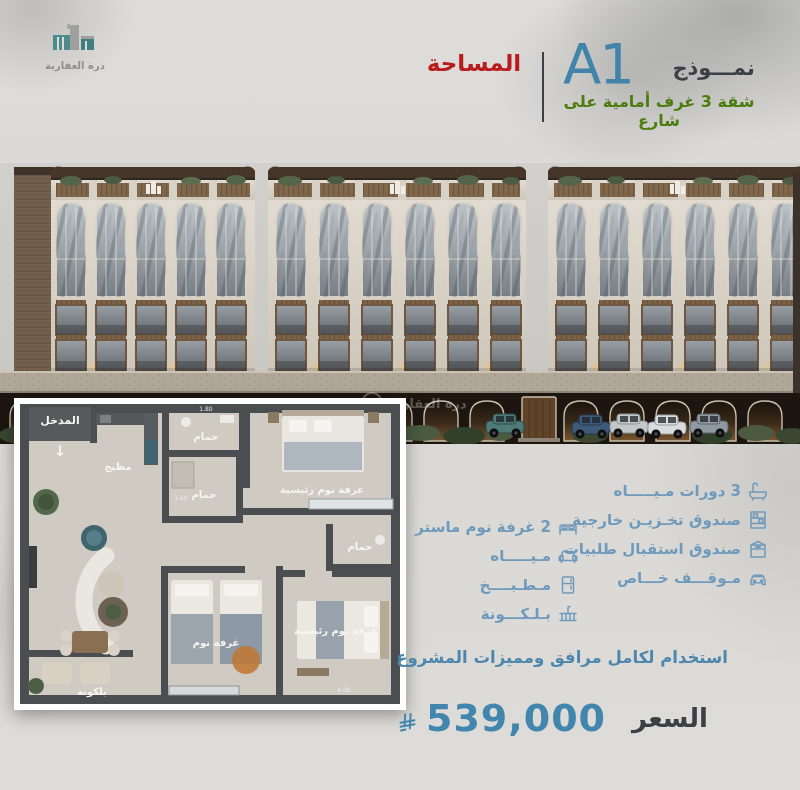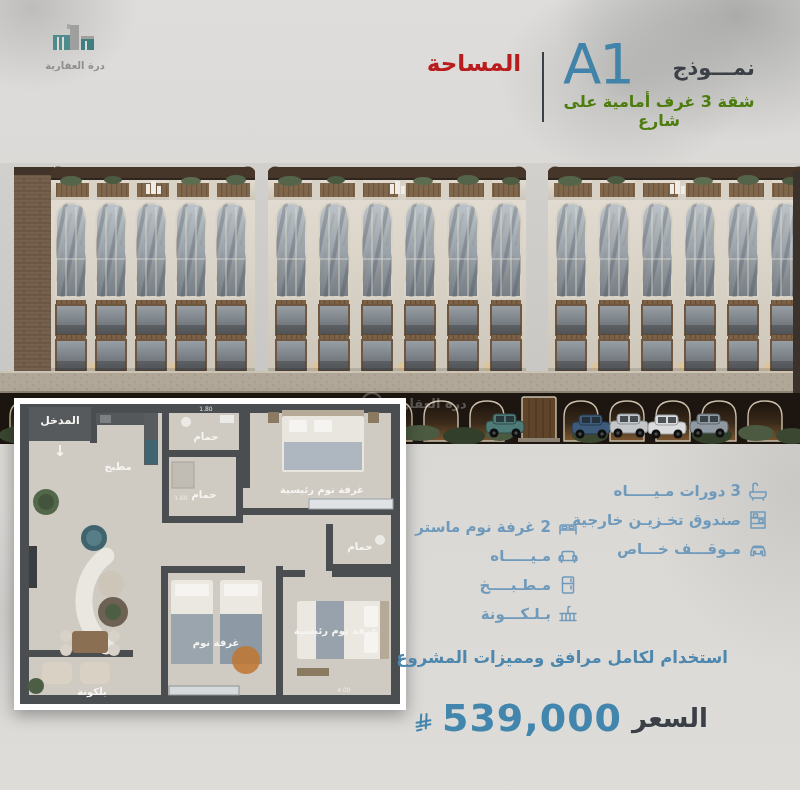--- a/index.html
+++ b/index.html
@@ -41,21 +41,21 @@
   .feat{display:flex;align-items:center;gap:7px;height:20px;margin-bottom:9px;
         color:#6f9abb;font-size:15px;font-weight:bold;white-space:nowrap;}
   .ficon{width:20px;height:20px;flex:0 0 20px;display:inline-flex;}
   .ficon svg{width:20px;height:20px;stroke:#6f9abb;fill:none;stroke-width:1.5;
              stroke-linecap:round;stroke-linejoin:round;}
   
   .usage-note{position:absolute;right:72px;top:648px;font-size:16.5px;font-weight:bold;
               color:#4d87ad;direction:rtl;text-align:center;}
   .price-row{position:absolute;right:92px;top:696px;direction:rtl;display:flex;
              align-items:center;gap:10px;}
-  .price-label{font-size:26px;font-weight:bold;color:#3b4047;}
+  .price-label{font-size:26px;font-weight:bold;color:#3b4047;margin-left:16px;}
   .price-value{font-size:38px;font-weight:bold;color:#4286ad;letter-spacing:1px;direction:ltr;}
   .riyal{display:inline-flex;margin-top:8px;}
 </style>
 </head>
 <body>
 
 <div class="canvas">
   <div class="bg-texture"></div>
 
   <div class="brand">
@@ -417,20 +417,29 @@
             <path d="M3,2 h14 v16 h-14 z M3,8 h14 M3,13.5 h14"></path>
             <rect x="5.5" y="4" width="4" height="3.2"></rect>
             <rect x="11" y="9.5" width="4" height="3.2"></rect>
           </svg>
       </span>
       <span class="flabel">صندوق تخـزيـن خارجية</span>
     </div>
     <div class="feat">
       <span class="ficon">
         <svg viewBox="0 0 20 20">
+            <path d="M3,6 h14 v12 h-14 z M3,10 h14 M3,6 L10,2.5 L17,6"></path>
+            <rect x="8" y="7.2" width="4" height="1.4"></rect>
+          </svg>
+      </span>
+      <span class="flabel">صندوق استقبال طلبيات</span>
+    </div>
+    <div class="feat">
+      <span class="ficon">
+        <svg viewBox="0 0 20 20">
             <path d="M3,13 l1.6,-4.4 q.5,-1.4 2,-1.4 h6.8 q1.5,0 2,1.4 L17,13 v3.4 h-2.6 v-1.6 h-8.8 v1.6 H3 z M5.5,8.5 h9"></path>
             <circle cx="6.4" cy="13" r="1.1"></circle>
             <circle cx="13.6" cy="13" r="1.1"></circle>
           </svg>
       </span>
       <span class="flabel">مـوقـــف خـــاص</span>
     </div>
   </div>
 
   <div class="features-col col-left">

